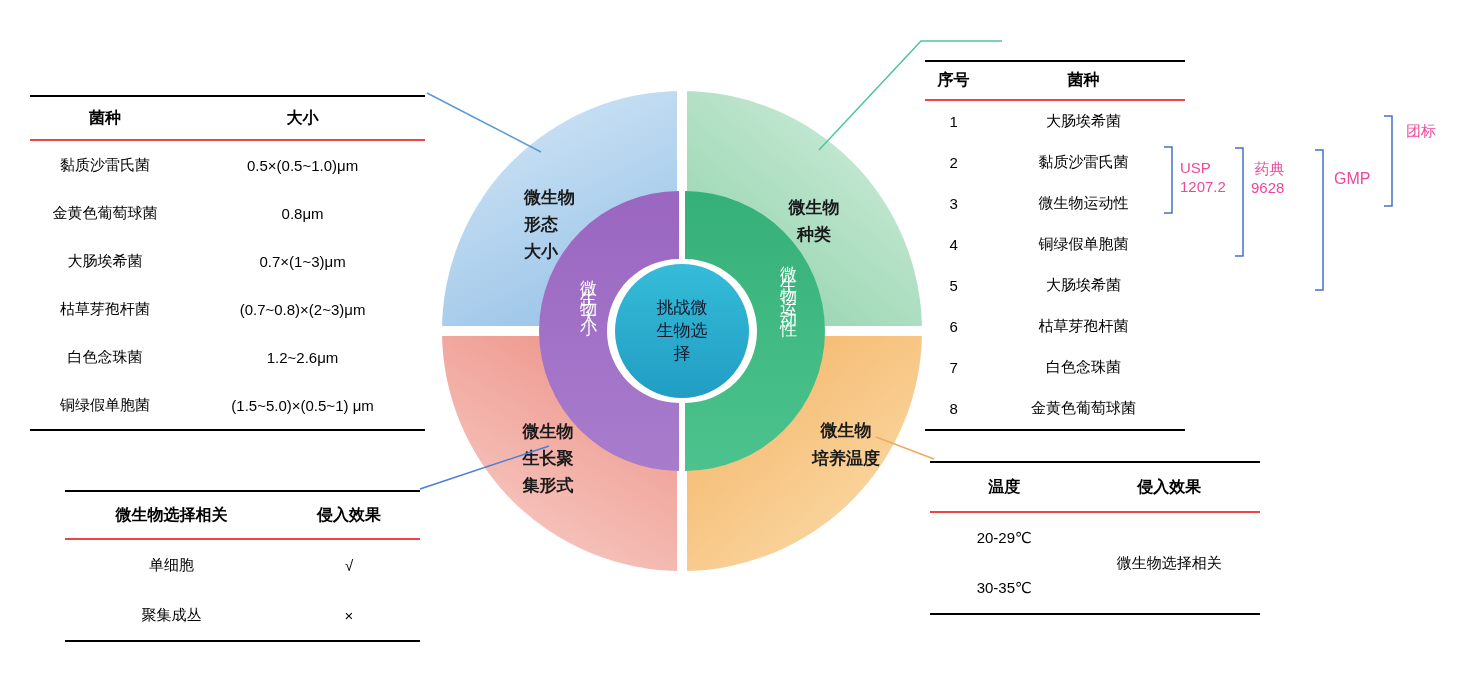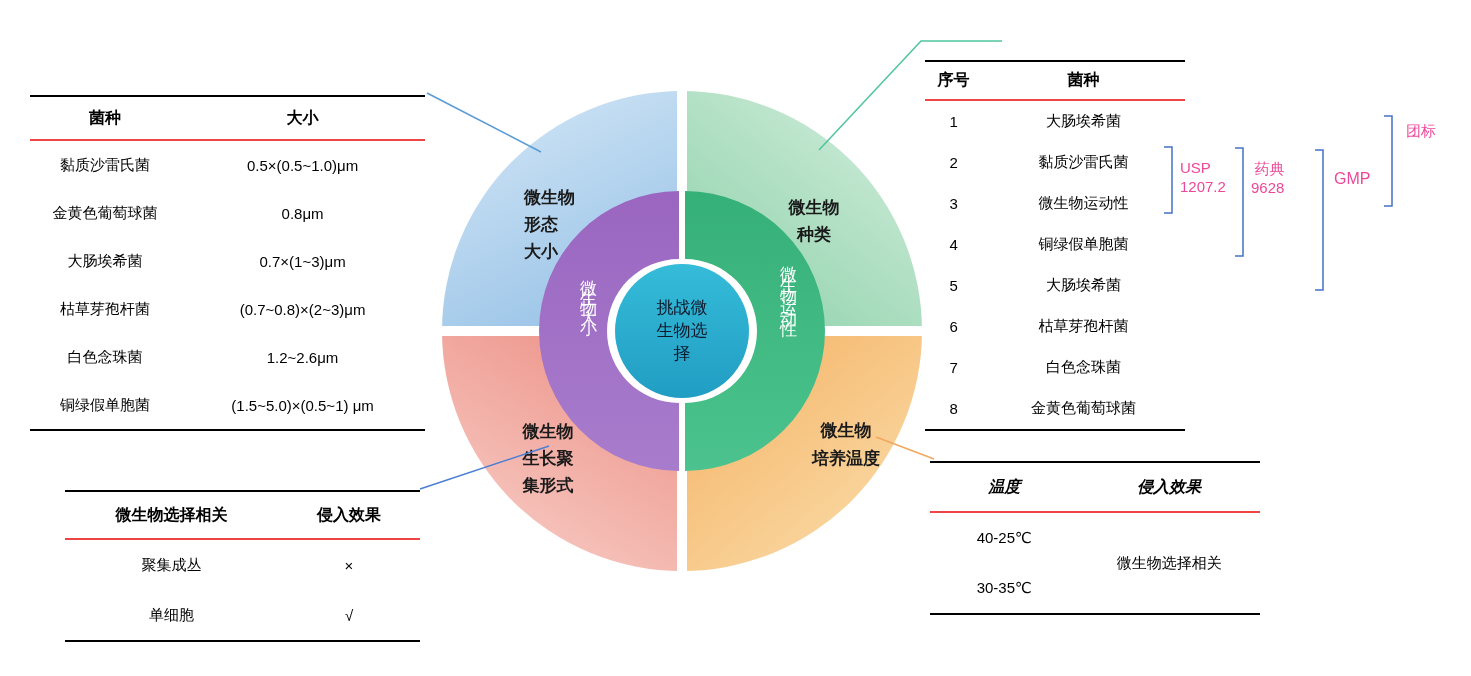--- a/index.html
+++ b/index.html
@@ -24,21 +24,21 @@
 
   #growth-table { left:65px;  top:490px; width:355px; }
   #growth-table th { height:46px; }
   #growth-table td { height:50px; }
 
   #species-table { left:925px; top:60px; width:260px; }
   #species-table th { height:37px; }
   #species-table td { height:41px; }
 
   #temp-table   { left:930px; top:461px; width:330px; }
-  #temp-table th { height:48px;font-style:italic; }
+  #temp-table th { height:48px; }
   #temp-table td { height:50px; }
 
   
   #donut { position:absolute; left:432px; top:81px; }
 
   .qlabel {
     position:absolute; font-weight:bold; font-size:17px; color:#1a1a1a;
     line-height:27px; white-space:pre-line;
   }
   #q-tl { left:524px; top:184px; text-align:left; }
@@ -178,27 +178,27 @@
         <col style="width:40%">
       </colgroup>
     <thead>
       <tr>
         <th>微生物选择相关</th>
         <th>侵入效果</th>
       </tr>
     </thead>
     <tbody>
       <tr>
+          <td>单细胞</td>
+          <td>√</td>
+        </tr>
+      <tr>
           <td>聚集成丛</td>
           <td>×</td>
         </tr>
-      <tr>
-          <td>单细胞</td>
-          <td>√</td>
-        </tr>
     </tbody>
   </table>
 
   <table class="tbl" id="species-table">
     <colgroup>
         <col style="width:22%">
         <col style="width:78%">
       </colgroup>
     <thead>
       <tr>
@@ -248,21 +248,21 @@
         <col style="width:55%">
       </colgroup>
     <thead>
       <tr>
         <th>温度</th>
         <th>侵入效果</th>
       </tr>
     </thead>
     <tbody>
       <tr>
-        <td>40-25℃</td>
+        <td>20-29℃</td>
         <td rowspan="2">微生物选择相关</td>
       </tr>
       <tr>
         <td>30-35℃</td>
       </tr>
     </tbody>
   </table>
 
   <div class="ann" id="ann-usp">USP
 1207.2</div>

